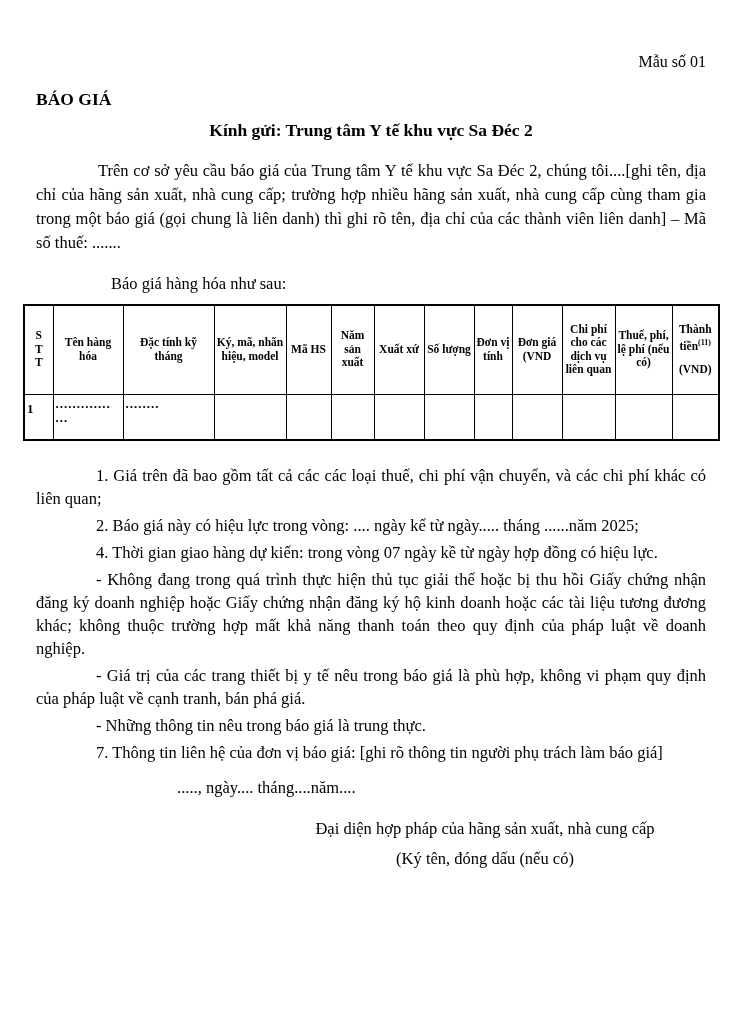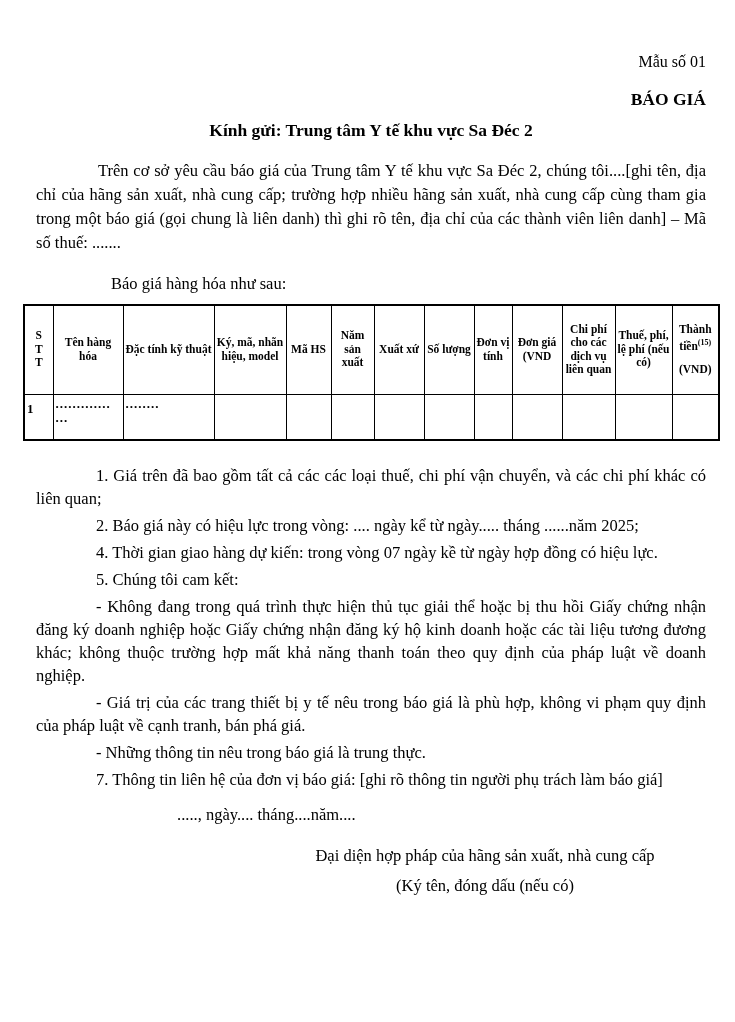--- a/index.html
+++ b/index.html
@@ -7,21 +7,21 @@
     position:relative;
     width:735px;height:1022px;
     background:#ffffff;color:#000;
     font-family:"Liberation Serif","DejaVu Serif",serif;
     font-size:16.5px;line-height:24px;
     box-sizing:border-box;
     padding:50px 29px 12px 36px;
     overflow:hidden;
   }
   .form-label{text-align:right;font-size:16px;}
-  .doc-title{text-align:right;font-weight:bold;font-size:17.5px;margin-top:13px;}
+  .doc-title{text-align:left;font-weight:bold;font-size:17.5px;margin-top:13px;}
   .recipient{text-align:center;font-weight:bold;font-size:17.5px;margin-top:7px;}
   .intro{margin-top:17px;text-align:justify;text-indent:62px;}
   .table-lead{margin-top:2px;text-indent:75px;}
   table.quote{
     border-collapse:collapse;
     table-layout:fixed;
     width:697px;
     margin-left:-13px;
     margin-top:8px;
     border:2px solid #000;
@@ -98,31 +98,31 @@
         <col style="width:53px">
         <col style="width:57px">
       <col style="width:47px">
     </colgroup>
     <thead>
       <tr>
         <th class="stt-head">S
 T
 T</th>
         <th>Tên hàng hóa</th>
-        <th>Đặc tính kỹ thuật</th>
+        <th>Đặc tính kỹ tháng</th>
         <th>Ký, mã, nhãn hiệu, model</th>
         <th>Mã HS</th>
         <th>Năm sản xuất</th>
         <th>Xuất xứ</th>
         <th>Số lượng</th>
         <th>Đơn vị tính</th>
         <th>Đơn giá (VND</th>
         <th>Chi phí cho các dịch vụ liên quan</th>
         <th>Thuế, phí, lệ phí (nếu có)</th>
-        <th><span>Thành tiền</span><sup>(15)</sup><span class="vnd-unit">(VND)</span></th>
+        <th><span>Thành tiền</span><sup>(11)</sup><span class="vnd-unit">(VND)</span></th>
       </tr>
     </thead>
     <tbody>
       <tr>
         <td class="stt-cell">1</td>
         <td class="dots-cell">.............
 ...</td>
         <td class="dots-cell">........</td>
         <td></td>
         <td></td>
@@ -135,21 +135,20 @@
         <td></td>
         <td></td>
       </tr>
     </tbody>
   </table>
 
   <div class="terms">
     <p>1. Giá trên đã bao gồm tất cả các các loại thuế, chi phí vận chuyển, và các chi phí khác có liên quan;</p>
     <p>2. Báo giá này có hiệu lực trong vòng: .... ngày kể từ ngày..... tháng ......năm 2025;</p>
     <p>4. Thời gian giao hàng dự kiến: trong vòng 07 ngày kề từ ngày hợp đồng có hiệu lực.</p>
-    <p>5. Chúng tôi cam kết:</p>
     <p>- Không đang trong quá trình thực hiện thủ tục giải thể hoặc bị thu hồi Giấy chứng nhận đăng ký doanh nghiệp hoặc Giấy chứng nhận đăng ký hộ kinh doanh hoặc các tài liệu tương đương khác; không thuộc trường hợp mất khả năng thanh toán theo quy định của pháp luật về doanh nghiệp.</p>
     <p>- Giá trị của các trang thiết bị y tế nêu trong báo giá là phù hợp, không vi phạm quy định của pháp luật về cạnh tranh, bán phá giá.</p>
     <p>- Những thông tin nêu trong báo giá là trung thực.</p>
     <p>7. Thông tin liên hệ của đơn vị báo giá: [ghi rõ thông tin người phụ trách làm báo giá]</p>
   </div>
 
   <div class="sig-date">....., ngày.... tháng....năm....</div>
 
   <div class="sig-block">
     <div>Đại diện hợp pháp của hãng sản xuất, nhà cung cấp</div>

